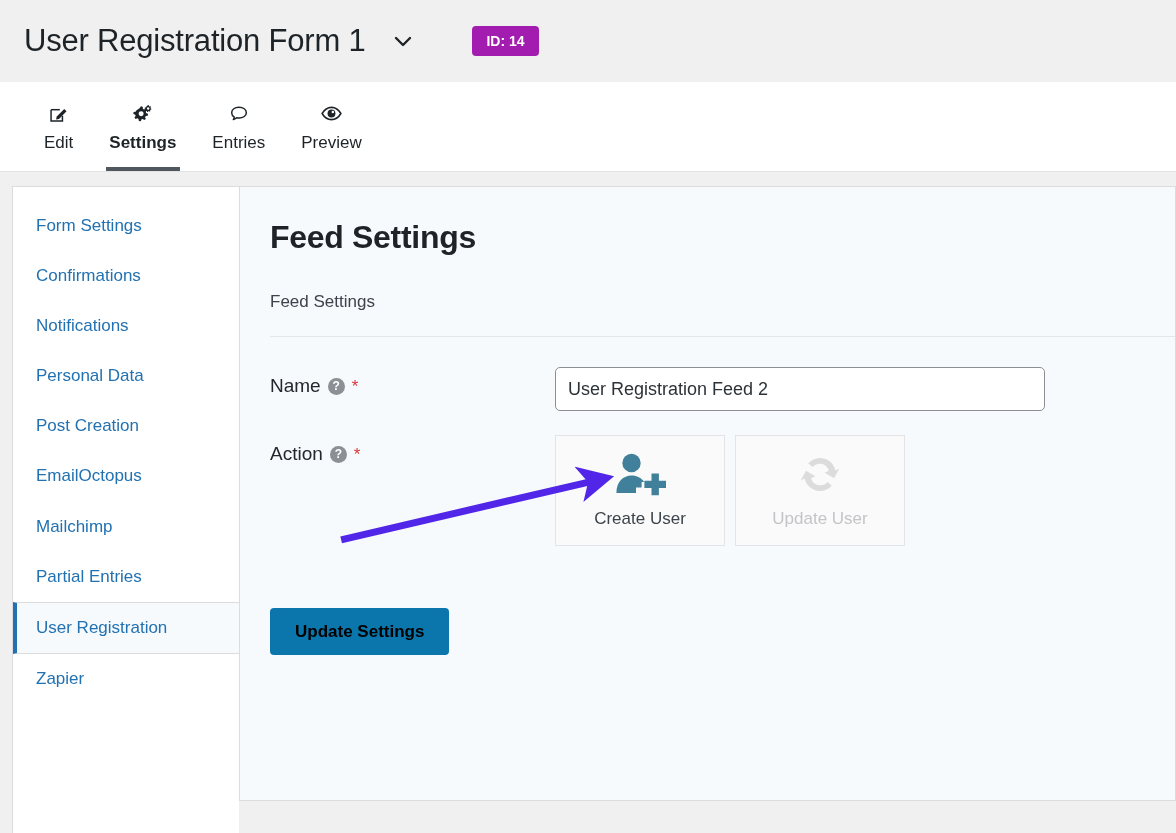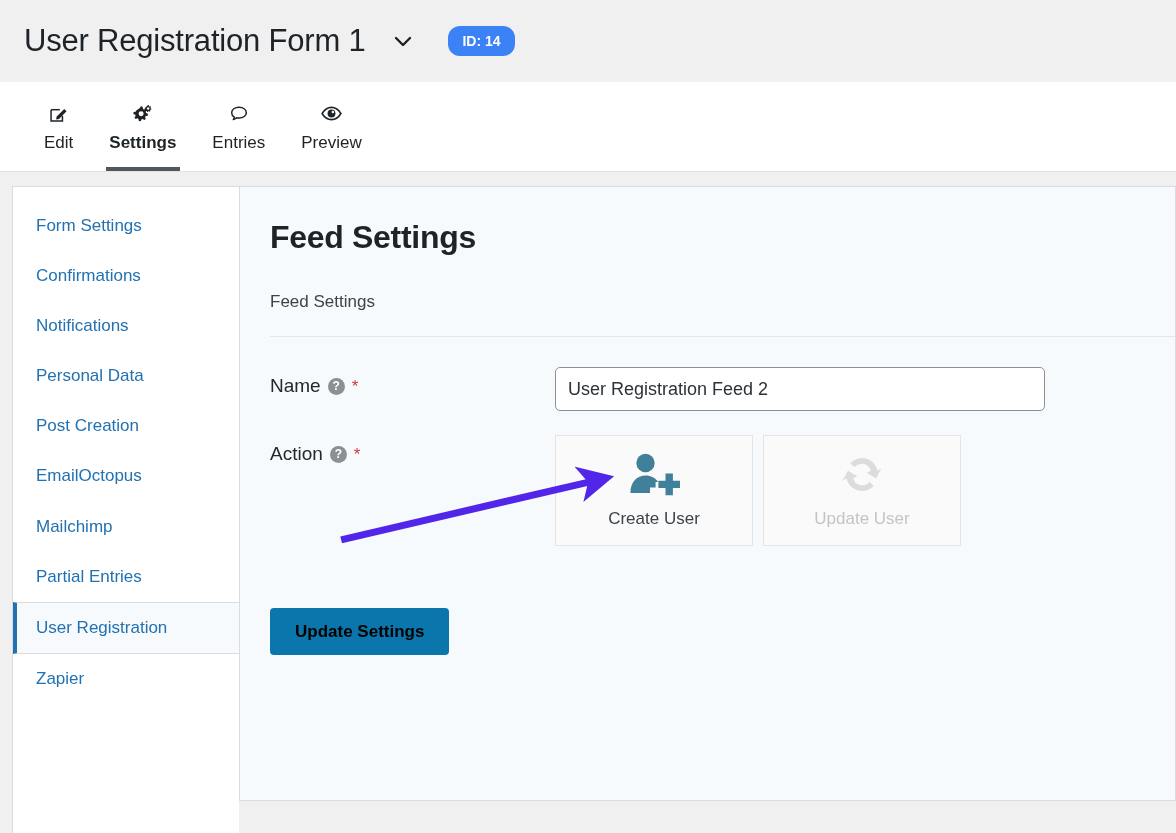--- a/index.html
+++ b/index.html
@@ -30,26 +30,26 @@
     margin-left: 24px;
     display: flex;
     align-items: center;
     justify-content: center;
     width: 28px;
     height: 28px;
     cursor: pointer;
   }
   .title-chevron svg { display: block; }
   .id-badge {
-    margin-left: 31px;
-    background: #3b82f6;
+    margin-left: 55px;
+    background: #a21caf;
     color: #ffffff;
     font-size: 14px;
     font-weight: bold;
-    border-radius: 12px;
+    border-radius: 4px;
     padding: 8px 14px;
     line-height: 1;
     white-space: nowrap;
   }
 
   
   .tab-bar {
     background: #ffffff;
     height: 90px;
     display: flex;
@@ -184,21 +184,21 @@
     font-size: 18px;
     color: #2c3338;
     padding: 0 12px;
     font-family: "Liberation Sans", sans-serif;
     outline: none;
   }
 
   
   .action-cards { display: flex; gap: 10px; }
   .action-card {
-    width: 198px;
+    width: 170px;
     height: 111px;
     border: 1px solid #e2e4e7;
     background: #fafafa;
     display: flex;
     flex-direction: column;
     align-items: center;
     justify-content: center;
     gap: 8px;
     cursor: pointer;
   }

